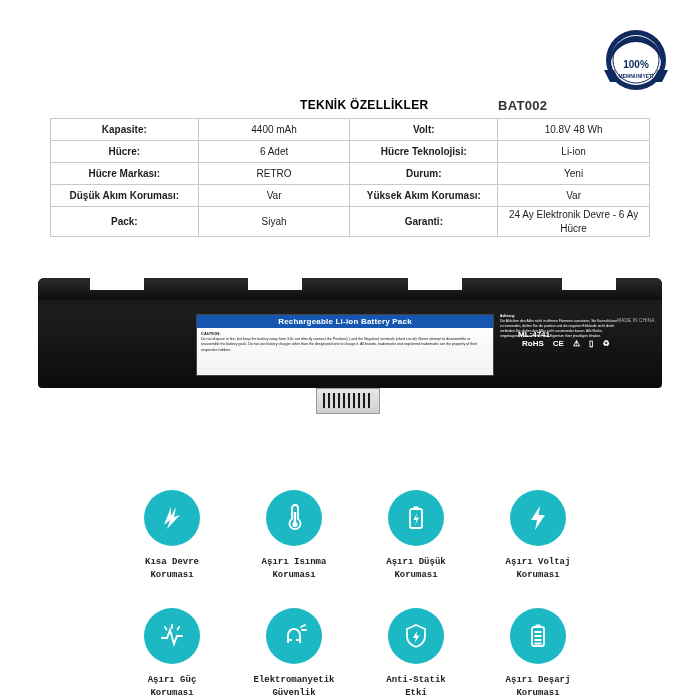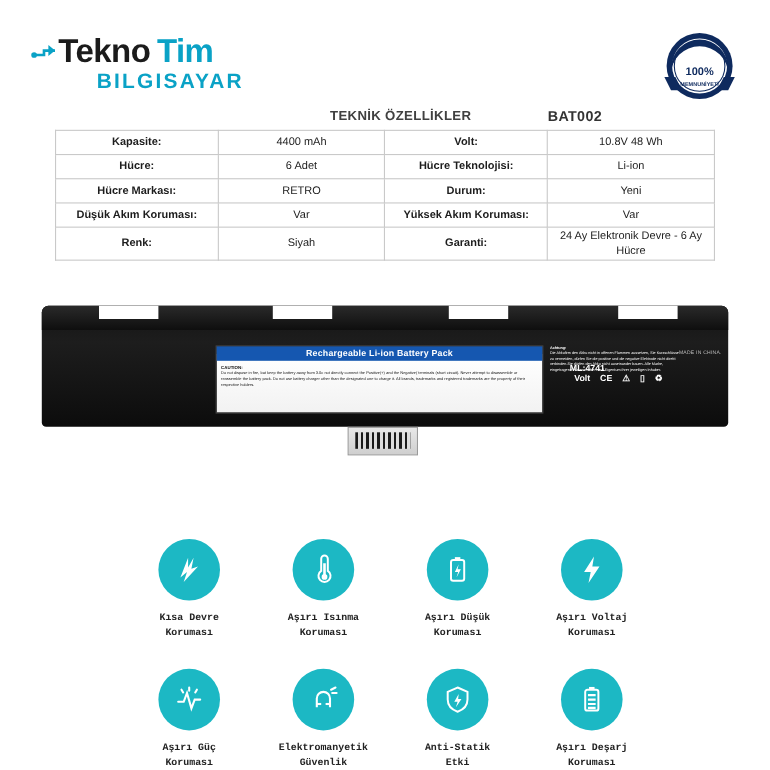--- a/index.html
+++ b/index.html
@@ -39,21 +39,21 @@
 
   
   .badge {
     position: absolute; right: 28px; top: 26px;
     width: 72px; height: 72px;
   }
 
   
   .spec-title {
     position: absolute; left: 300px; top: 98px;
-    font-size: 12px; font-weight: bold; color: #404040; letter-spacing: .3px;
+    font-size: 12px; font-weight: bold; color: #000000; letter-spacing: .3px;
   }
   .spec-code {
     position: absolute; left: 498px; top: 98px;
     font-size: 13px; font-weight: bold; color: #333; letter-spacing: .3px;
   }
   table.specs {
     position: absolute; left: 50px; top: 118px;
     width: 600px;
     border-collapse: collapse;
     font-size: 10px;
@@ -147,34 +147,20 @@
     display:flex; align-items:center; justify-content:center;
   }
   .fcell .cap {
     font-size: 9px; font-weight: bold; color: #222; line-height: 1.45;
   }
 </style>
 </head>
 <body>
 
 <div class="header">
-  <div class="logo">
-    <div class="logo-row1">
-      <span class="logo-mark">
-        <svg width="24" height="22" viewBox="0 0 24 22">
-          <path d="M2 13 L12 13 L12 9 L22 9" stroke="#0aa2c6" stroke-width="2.4" fill="none"></path>
-          <circle cx="3" cy="13" r="2.6" fill="#0aa2c6"></circle>
-          <path d="M16 4 L22 9 L16 14 Z" fill="#0aa2c6"></path>
-        </svg>
-      </span>
-      <span class="logo-tekno">Tekno</span>
-      <span class="logo-tim">Tim</span>
-    </div>
-    <div class="logo-row2">BILGISAYAR</div>
-  </div>
 
   <div class="badge">
     <svg width="72" height="72" viewBox="0 0 72 72">
       <circle cx="36" cy="34" r="30" fill="#0e2a5e"></circle>
       <circle cx="36" cy="34" r="25" fill="#ffffff"></circle>
       <circle cx="36" cy="34" r="23" fill="none" stroke="#0e2a5e" stroke-width="1"></circle>
       <path d="M4 44 L14 44 L20 56 L10 56 Z" fill="#0e2a5e"></path>
       <path d="M68 44 L58 44 L52 56 L62 56 Z" fill="#0e2a5e"></path>
       <path d="M10 36 A26 26 0 0 1 62 36 L62 42 A26 26 0 0 0 10 42 Z" fill="#0e2a5e"></path>
       <text x="36" y="28" font-size="6" font-family="Liberation Sans, sans-serif" fill="#ffffff" font-weight="bold" text-anchor="middle">MÜŞTERİ</text>
@@ -207,21 +193,21 @@
       <td class="lbl">Durum:</td>
       <td class="val">Yeni</td>
     </tr>
     <tr>
       <td class="lbl">Düşük Akım Koruması:</td>
       <td class="val">Var</td>
       <td class="lbl">Yüksek Akım Koruması:</td>
       <td class="val">Var</td>
     </tr>
     <tr>
-      <td class="lbl tall">Renk:</td>
+      <td class="lbl tall">Pack:</td>
       <td class="val tall">Siyah</td>
       <td class="lbl tall">Garanti:</td>
       <td class="val tall">24 Ay Elektronik Devre - 6 Ay Hücre</td>
     </tr>
   </tbody>
 </table>
 
 <div class="battery-wrap">
   <div class="bat-body">
     <div class="bat-top"></div>
@@ -239,21 +225,21 @@
     </div>
 
     <div class="ml-code">ML:4741</div>
 
     <div class="german-block" style="left:462px; top:36px;">
       <div style="font-weight:bold;">Achtung:</div>
       <div>Die Akkufirm den Akku nicht in offenen Flammen aussetzen, Sie Kurzschlüsse zu vermeiden, dürfen Sie die positive und die negative Elektrode nicht direkt verbinden.Sie dürfen den Akku nicht auseinander bauen. Alle Marke, eingetragene Warenzeichen und Eigentum ihrer jeweiligen Inhaber.</div>
     </div>
 
     <div class="marks" style="left:484px; top:52px;">
-      <span>Volt</span>
+      <span>RoHS</span>
       <span>CE</span>
       <span>⚠</span>
       <span>▯</span>
       <span>♻</span>
     </div>
 
     <div class="side-text">MADE IN CHINA.</div>
   </div>
   <div class="connector"></div>
 </div>

